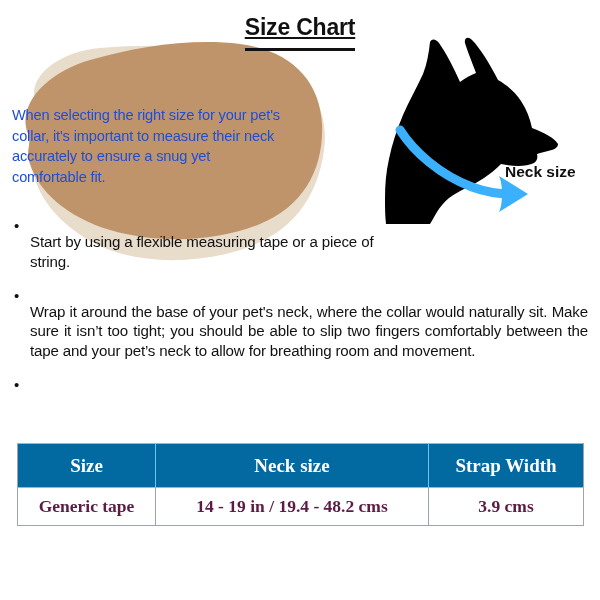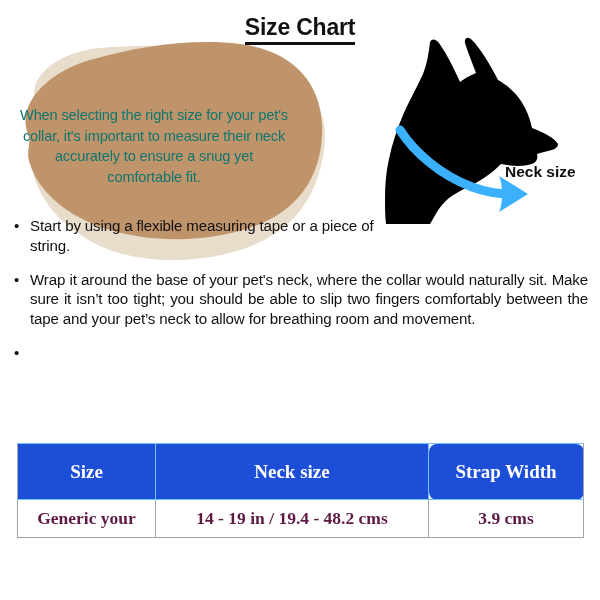--- a/index.html
+++ b/index.html
@@ -21,42 +21,43 @@
     width: 600px;
     text-align: center;
     font-size: 23px;
     font-weight: bold;
     color: #111111;
     letter-spacing: -0.2px;
     z-index: 6;
   }
   .title span {
     border-bottom: 3px solid #111111;
-    padding-bottom: 2px;
+    padding-bottom: 8px;
+    text-decoration: underline;
   }
 
   
   .blob-area {
     position: absolute;
     left: 8px;
     top: 38px;
     width: 330px;
     height: 225px;
     z-index: 1;
   }
   .blob-area svg { display: block; }
 
   .blob-text {
     position: absolute;
-    left: 20px;
+    left: 12px;
     top: 105px;
     width: 268px;
     z-index: 3;
-    text-align: center;
-    color: #0f766e;
+    text-align: left;
+    color: #1d4ed8;
     font-size: 14.6px;
     line-height: 1.42;
     letter-spacing: -0.15px;
   }
 
   
   .dog-area {
     position: absolute;
     left: 372px;
     top: 30px;
@@ -94,21 +95,21 @@
     letter-spacing: -0.15px;
   }
   .bullet .dot {
     flex: 0 0 auto;
     width: 16px;
     font-size: 15px;
     line-height: 1.31;
     text-align: left;
     color: #111111;
   }
-  .bullet .btxt { flex: 1 1 auto; }
+  .bullet .btxt { flex: 1 1 auto; margin-top: 16px; }
   .b1 { margin-bottom: 14px; }
   .b1 .btxt { max-width: 368px; }
   .b2 { margin-bottom: 14px; }
   .b2 .btxt { text-align: justify; text-align-last: left; padding-right: 2px; }
   .b3 .btxt { max-width: 420px; }
 
   
   .size-table {
     position: absolute;
     left: 17px;
@@ -117,30 +118,30 @@
     border-collapse: collapse;
     table-layout: fixed;
     z-index: 5;
   }
   .size-table th, .size-table td {
     border: 1px solid #9ea3ad;
     text-align: center;
     font-family: "Liberation Serif", serif;
   }
   .size-table th {
-    background: #1d4ed8;
+    background: #0369a1;
     color: #ffffff;
     font-size: 19px;
     font-weight: bold;
-    height: 56px;
+    height: 44px;
     padding: 0 4px;
     border-color: #6dc5f7;
   }
   .size-table th.c1 { border-left-color: #9ea3ad; }
-  .size-table th.c3 { border-right-color: #9ea3ad; border-radius: 8px; }
+  .size-table th.c3 { border-right-color: #9ea3ad; }
   .size-table td {
     background: #ffffff;
     color: #5c1a44;
     font-size: 17.5px;
     font-weight: bold;
     height: 38px;
     padding: 0 4px;
   }
   .col1 { width: 138px; }
   .col2 { width: 273px; }
@@ -202,18 +203,18 @@
   </colgroup>
   <thead>
     <tr>
       <th class="c1">Size</th>
       <th class="c2">Neck size</th>
       <th class="c3">Strap Width</th>
     </tr>
   </thead>
   <tbody>
     <tr>
-      <td>Generic your</td>
+      <td>Generic tape</td>
       <td>14 - 19 in / 19.4 - 48.2 cms</td>
       <td>3.9 cms</td>
     </tr>
   </tbody>
 </table>
 
 </body></html>

